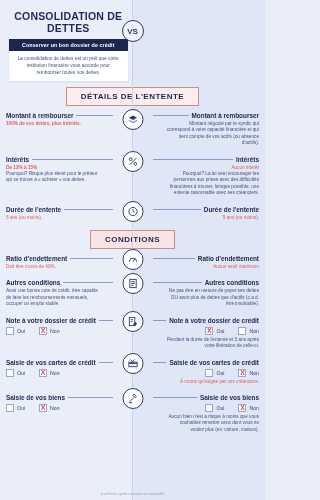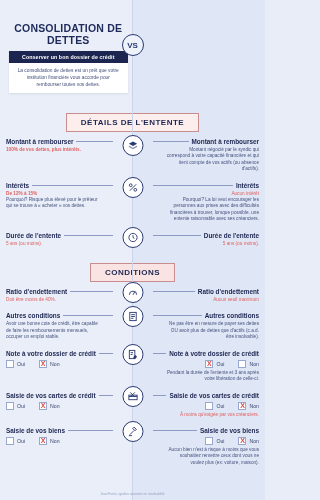--- a/index.html
+++ b/index.html
@@ -13,46 +13,46 @@
     position: relative;
     width: 265px; height: 500px;
     background: linear-gradient(to right, #e9eef8 0%, #e9eef8 49.5%, #dfe6f5 50.5%, #dfe6f5 100%);
   }
   .center-rail {
     position: absolute; left: 132px; top: 0; bottom: 0;
     width: 1px; background: #c9d3ea;
   }
 
   
-  .header { display: flex; padding: 22px 4px 4px 4px; }
+  .header { display: flex; padding: 10px 4px 4px 4px; }
   .hcol { width: 50%; padding: 0 5px; }
   .htitle {
     text-align: center; color: #1e2a5a; font-weight: bold;
     font-size: 10.5px; line-height: 12px; letter-spacing: .2px;
     text-transform: uppercase;
   }
   .vs-badge {
     position: absolute; left: 50%; top: 20px; transform: translateX(-50%);
     width: 22px; height: 22px; border-radius: 50%;
     border: 1.3px solid #2b3a72; background: #eef2fa;
     display: flex; align-items: center; justify-content: center;
-    color: #2b3a72; font-weight: bold; font-size: 8px; z-index: 5; margin-top: 14px;
+    color: #2b3a72; font-weight: bold; font-size: 8px; z-index: 5;
   }
   .card { margin-top: 5px; background: #fff; box-shadow: 0 1px 2px rgba(40,50,90,.10); }
   .card-head {
     background: #1c2550; color: #fff; text-align: center;
     font-size: 5.3px; font-weight: bold; padding: 3px 2px; letter-spacing: .1px;
   }
   .card-body {
     padding: 4px 5px 5px 5px; text-align: center;
     font-size: 4.8px; line-height: 7px; color: #44507d;
   }
 
   
-  .banner-wrap { display: flex; justify-content: center; margin: 16px 0 6px 0; }
+  .banner-wrap { display: flex; justify-content: center; margin: 2px 0 6px 0; }
   .banner {
     border: 1px solid #c98d8d; background: #fae3e3;
     color: #1c2550; font-weight: bold; font-size: 8px;
     letter-spacing: .5px; padding: 4px 14px; text-align: center;
   }
   .banner.details { background: #fdeeee; }
 
   
   .row { position: relative; padding: 0 6px; margin-bottom: 9px; }
   .row-top { display: flex; align-items: center; }

